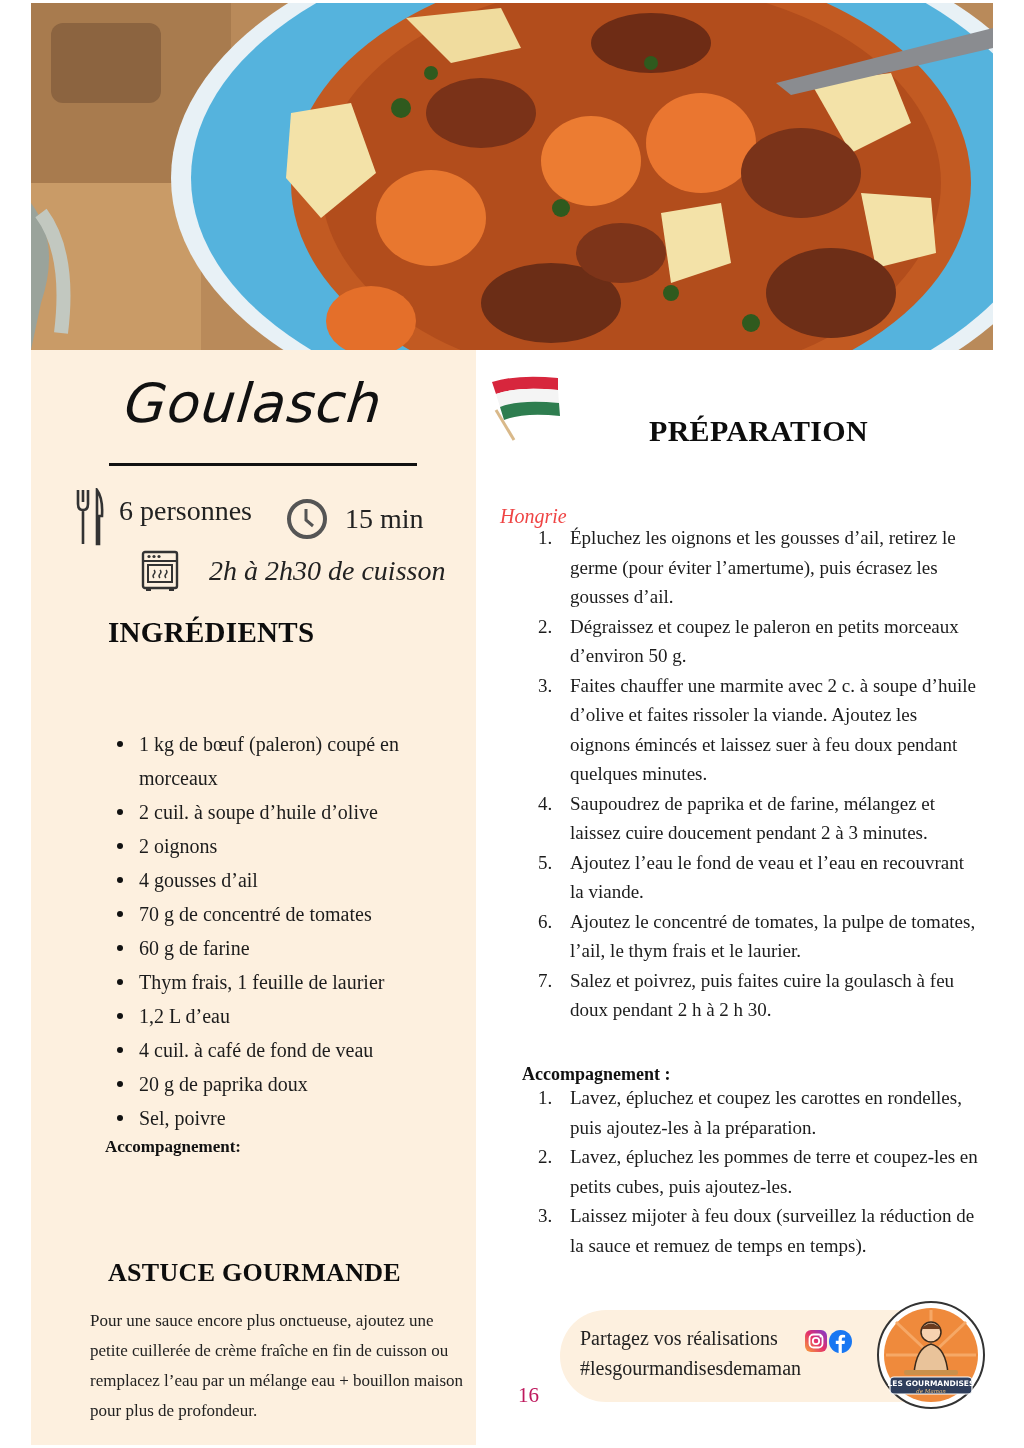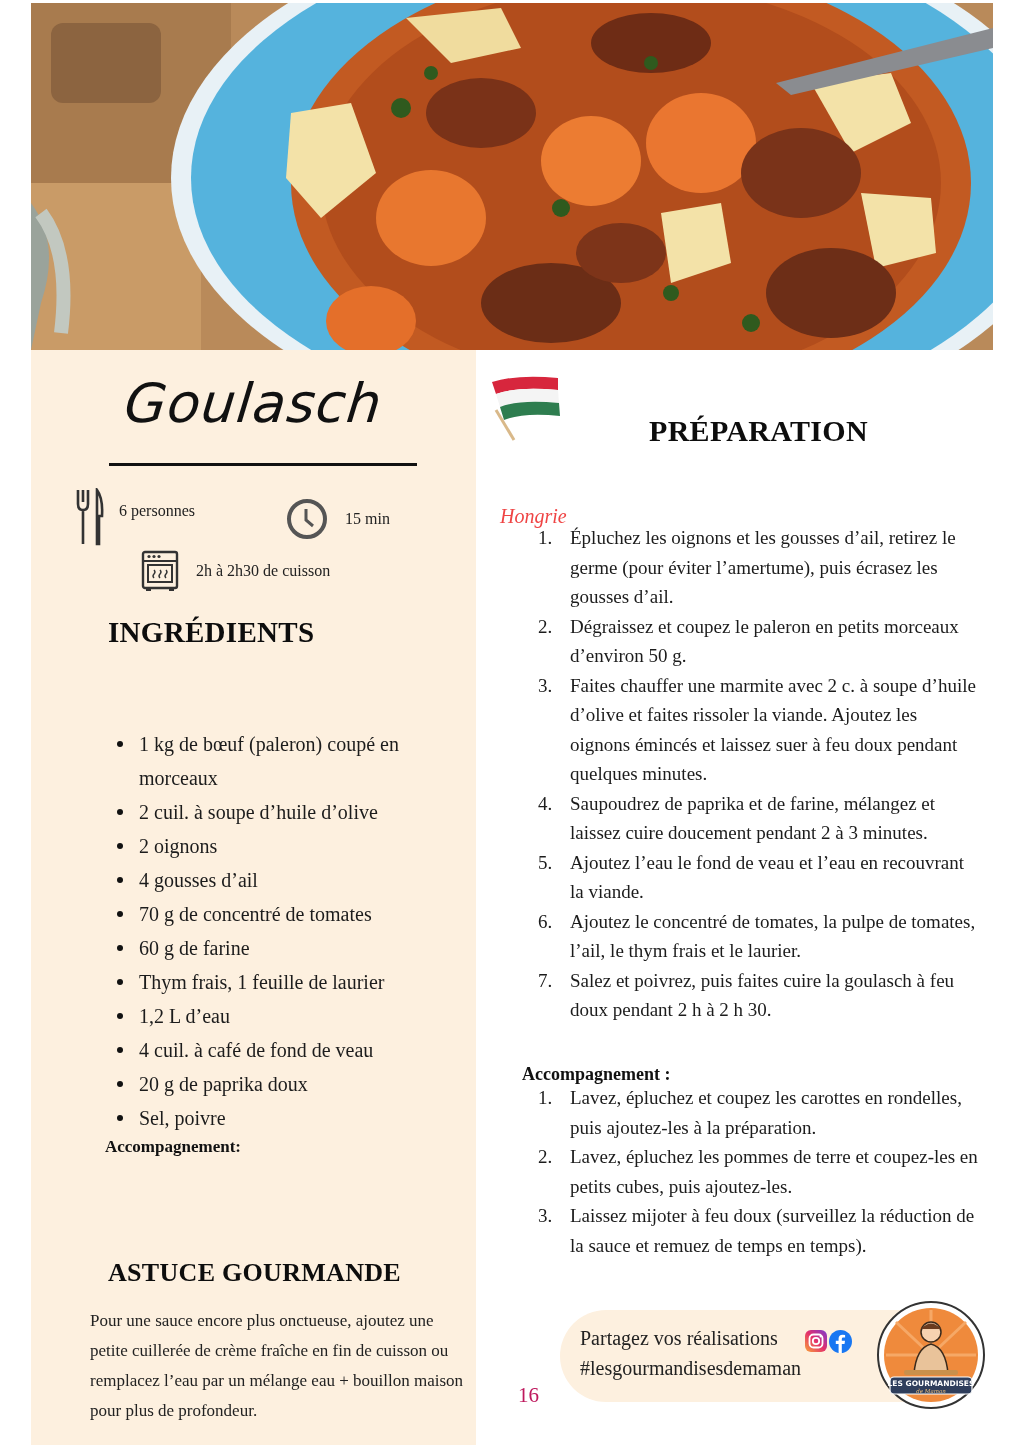--- a/index.html
+++ b/index.html
@@ -21,21 +21,21 @@
   .recipe-title {
     position: absolute; left: 0; width: 445px; top: 22px; text-align: center;
     font-family: "DejaVu Sans", sans-serif; font-style: italic; font-weight: 300;
     font-size: 54px; letter-spacing: 1px; color: #111;
     transform: skewX(-6deg);
   }
   .title-rule {
     position: absolute; left: 78px; top: 113px; width: 308px; height: 3px; background: #111;
   }
   .meta-row { position: absolute; display: flex; align-items: center; }
-  .meta-text { font-family: "Liberation Serif", serif; font-size: 16px; color: #222; }
+  .meta-text { font-family: "Liberation Serif", serif; font-size: 28px; color: #222; }
   .icon svg { display: block; }
 
   .section-h {
     position: absolute; font-family: "Liberation Serif", serif; font-weight: bold;
     font-size: 29px; color: #0d0d0d; letter-spacing: 0.3px;
   }
   ul.bullets { position: absolute; list-style: none; margin-top: 47px; }
   ul.bullets li {
     position: relative; padding-left: 30px; font-family: "Liberation Serif", serif;
     font-size: 20px; line-height: 34px; color: #1c1c1c;
@@ -160,21 +160,21 @@
         <line x1="2" y1="11" x2="36" y2="11" stroke="#333" stroke-width="2"></line>
         <circle cx="8" cy="6.5" r="1.6" fill="#333"></circle>
           <circle cx="13" cy="6.5" r="1.6" fill="#333"></circle>
           <circle cx="18" cy="6.5" r="1.6" fill="#333"></circle>
         <rect x="7" y="15" width="24" height="17" stroke="#333" stroke-width="2" fill="none"></rect>
         <path d="M13 20 q2 2 0 4 q-2 2 0 4 M19 20 q2 2 0 4 q-2 2 0 4 M25 20 q2 2 0 4 q-2 2 0 4" stroke="#333" stroke-width="1.4" fill="none"></path>
         <rect x="5" y="38" width="5" height="3" fill="#333"></rect>
           <rect x="28" y="38" width="5" height="3" fill="#333"></rect>
       </svg>
     </span>
-    <span class="meta-text" style="margin-left:17px;">2h à 2h30 de cuisson</span>
+    <span class="meta-text" style="margin-left:30px;font-style:italic;">2h à 2h30 de cuisson</span>
   </div>
 
   <div class="section-h" style="left:77px; top:266px;">INGRÉDIENTS</div>
 
   <ul class="bullets" style="left:78px; top:330px; width:300px;">
     <li>1 kg de bœuf (paleron) coupé en morceaux</li>
     <li>2 cuil. à soupe d’huile d’olive</li>
     <li>2 oignons</li>
     <li>4 gousses d’ail</li>
     <li>70 g de concentré de tomates</li>

